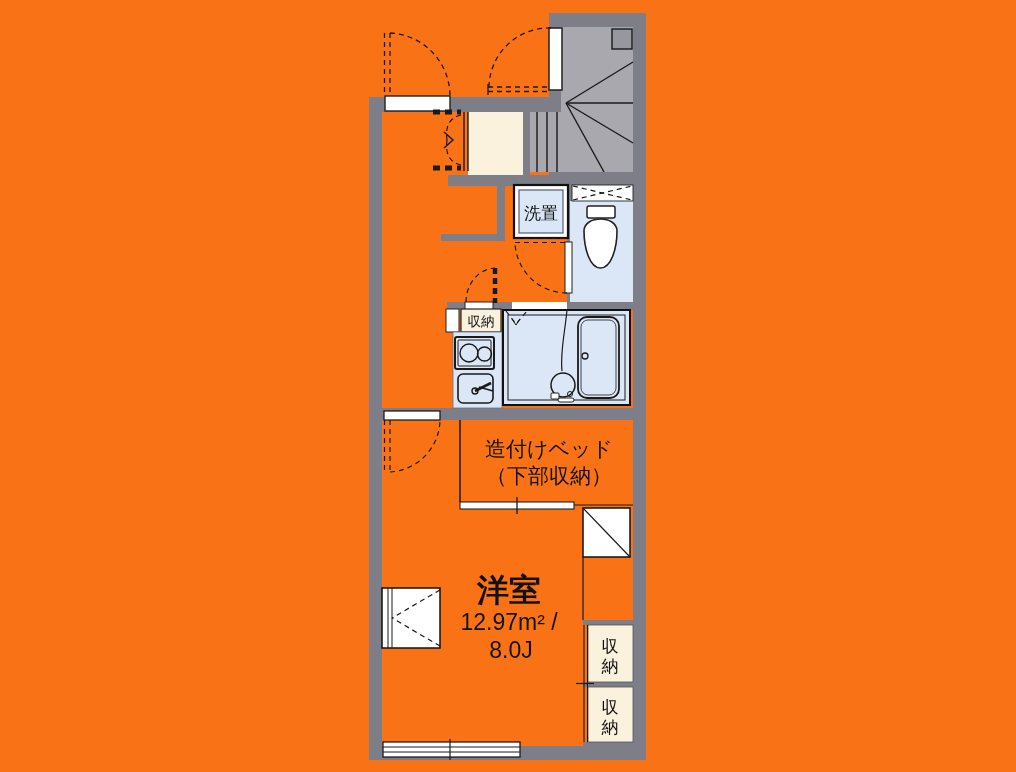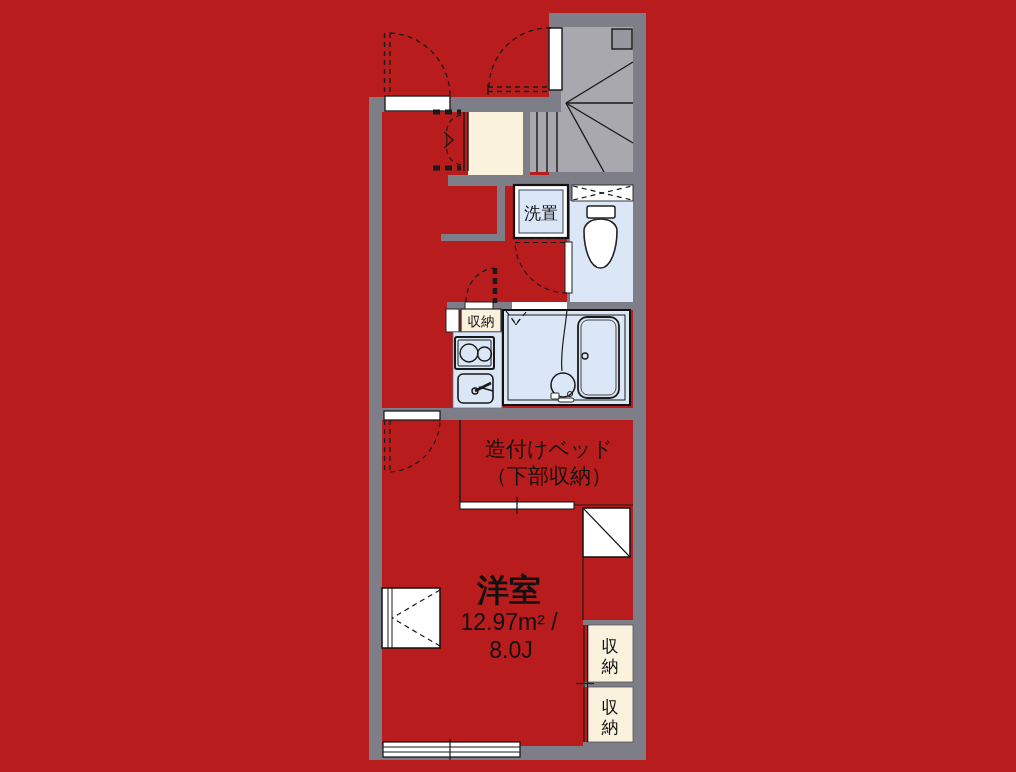--- a/index.html
+++ b/index.html
@@ -1,16 +1,16 @@
 <!DOCTYPE html>
 <html style="--wall: #7e7e88; --stair-floor: #a8a8ae; --stair-square: #97979f; --water-area: #dbe7f7; --wood-floor: #fbf2de;"><head>
 <meta charset="utf-8">
 <style>
   html,body{margin:0;padding:0;background:#fff;}
-  .stage{width:1016px;height:772px;position:relative;background:#b91c1c;overflow:hidden;}
+  .stage{width:1016px;height:772px;position:relative;background:#f97316;overflow:hidden;}
   svg{display:block;}
   text{font-family:"Liberation Sans","DejaVu Sans",sans-serif;fill:#111;}
   .lbl-big{font-size:32px;font-weight:600;}
   .lbl-med{font-size:23px;font-weight:400;}
   .lbl-bed{font-size:21px;font-weight:500;}
   .lbl-box{font-size:17px;font-weight:500;}
   .lbl-small{font-size:13.5px;font-weight:500;}
   .wall{fill:var(--wall,#7e7e88);}
   .stairfloor{fill:var(--stair-floor,#a8a8ae);}
   .water{fill:var(--water-area,#dbe7f7);}

